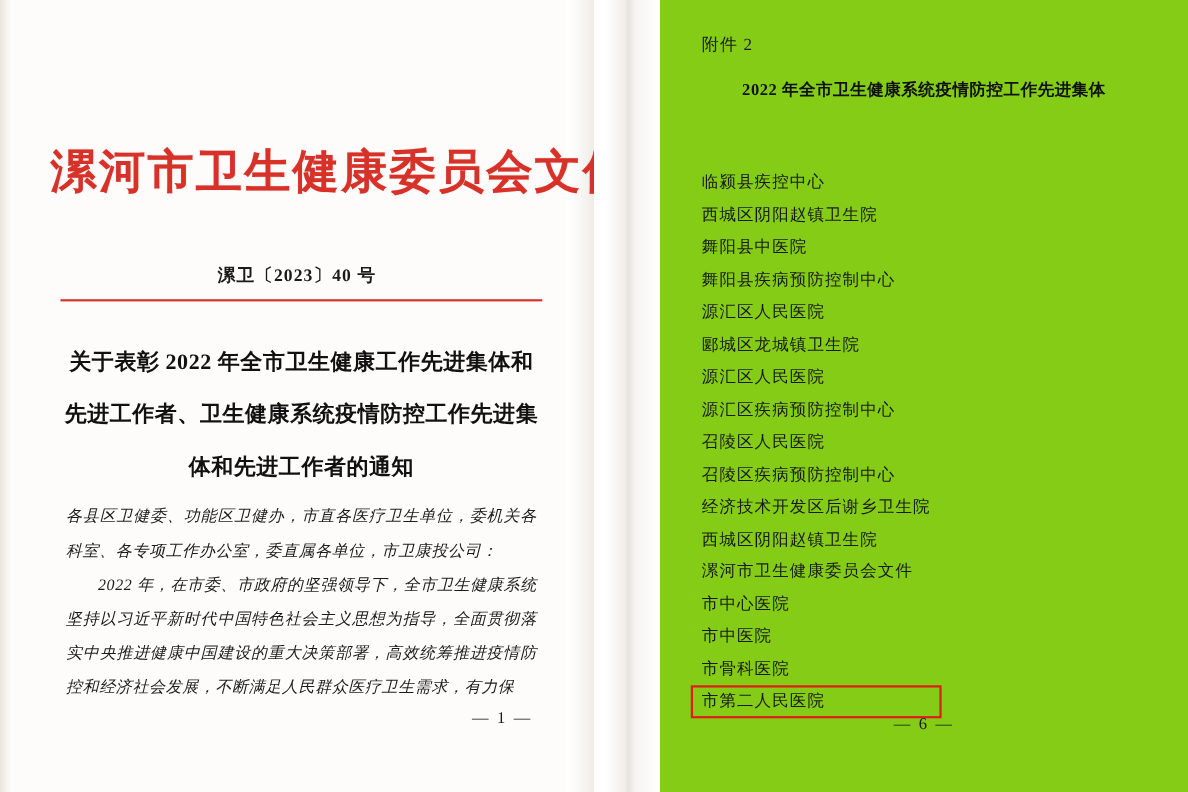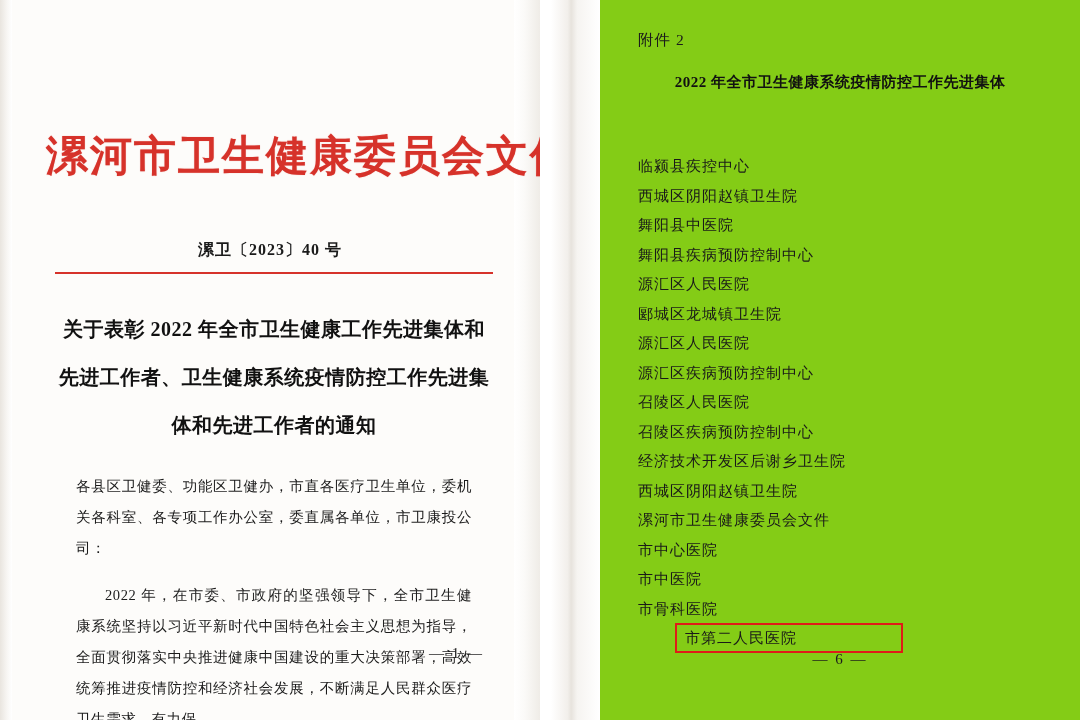--- a/index.html
+++ b/index.html
@@ -101,21 +101,22 @@
     top: 455px;
     left: 60px;
     width: 428px;
     font-size: 14.5px;
     line-height: 31px;
     color: #1b1b1b;
     letter-spacing: 0.6px;
     text-align: justify;
   }
   .doc-body p {
-    margin: 16px;
+    margin: 0;
+    font-style: italic;
   }
   .doc-body .indent {
     text-indent: 2em;
   }
 
   .page-num-left {
     position: absolute;
     bottom: 58px;
     right: 56px;
     font-size: 15px;
@@ -172,21 +173,20 @@
   }
   .unit-list li {
     font-size: 15px;
     line-height: 29.5px;
     color: #191919;
     letter-spacing: 1px;
     white-space: nowrap;
   }
   .unit-list li.highlight {
     position: relative;
-    margin-left: 47px;
   }
   .highlight-box {
     position: absolute;
     left: 28px;
     width: 228px;
     height: 30px;
     border: 2px solid #e01b18;
     box-sizing: border-box;
     pointer-events: none;
   }

